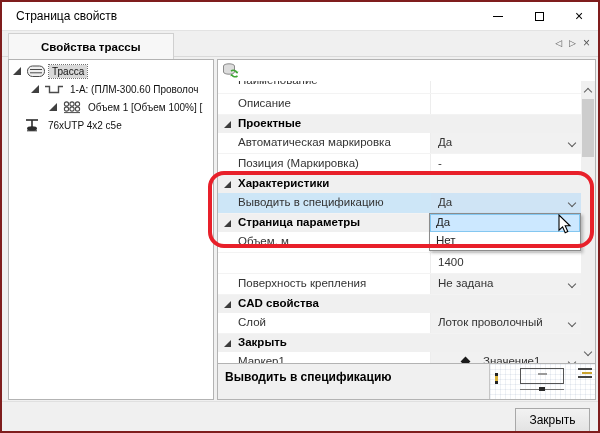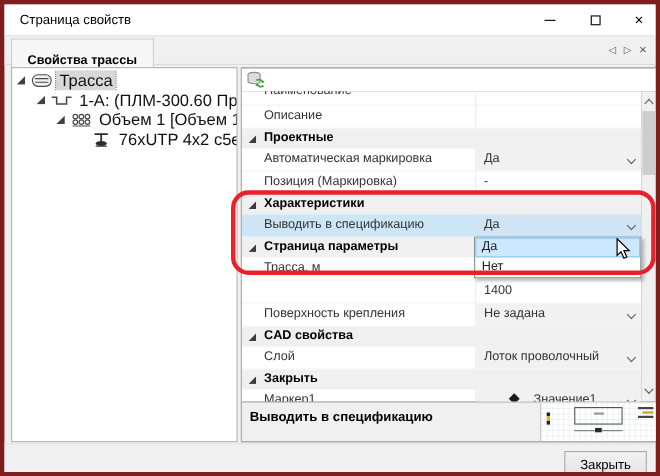--- a/index.html
+++ b/index.html
@@ -1,49 +1,49 @@
 <!DOCTYPE html>
 <html><head>
 <meta charset="utf-8">
 <style>
   * { margin:0; padding:0; box-sizing:border-box; }
   html,body { background:#ddd; }
   body { font-family:"Liberation Sans", sans-serif; }
   #window{ position:relative; width:600px; height:433px; background:#f0f0f0;
-           border:4px solid #7f1d1d; overflow:hidden; font-size:12px; color:#222;}
+           border:2px solid #7f1d1d; overflow:hidden; font-size:12px; color:#222;}
 
   
   .titlebar{ position:absolute; left:0; top:0; width:100%; height:28px; background:#fff; }
   .title-text{ position:absolute; left:14px; top:7px; font-size:12px; color:#000; }
   .win-btn{ position:absolute; top:0; width:36px; height:28px; display:flex; align-items:center; justify-content:center; }
   #btn-min{ left:478px; } #btn-max{ left:519px; } #btn-close{ left:559px; }
   .glyph-min{ width:10px; height:1px; background:#000; }
   .glyph-max{ width:9px; height:9px; border:1px solid #000; background:transparent; }
   .glyph-close{ font-size:14px; color:#000; line-height:1; }
 
   
   .tabstrip{ position:absolute; left:0; top:28px; width:100%; height:27px; background:#f0f0f0;
              border-top:1px solid #e3e3e3; border-bottom:1px solid #d9d9d9; }
-  .tab-active{ position:absolute; left:6px; top:2px; height:26px; padding:0 14px; background:#f7f7f7;
-               border:1px solid #d0d0d0; border-bottom:none; display:flex; align-items:flex-end;
+  .tab-active{ position:absolute; left:6px; top:2px; height:26px; padding:0 32px; background:#f7f7f7;
+               border:1px solid #d0d0d0; border-bottom:none; display:flex; align-items:center;
                font-weight:bold; font-size:11.5px; color:#000; }
   .tab-nav{ position:absolute; right:8px; top:7px; display:flex; gap:7px; align-items:center;
             font-size:9px; color:#555; }
   .tab-nav span{ cursor:default; }
   .tab-nav .x{ font-size:12px; line-height:9px; }
 
   
   .tree-panel{ position:absolute; left:6px; top:57px; width:206px; height:341px;
                background:#fff; border:1px solid #b3b3b3; overflow:hidden; }
   .right-panel{ position:absolute; left:215px; top:57px; width:379px; height:341px;
                 background:#737373; border:1px solid #b3b3b3; overflow:hidden; }
 
   
   .tree-rows{ padding-top:2px; }
-  .tree-row{ height:18px; display:flex; align-items:center; white-space:nowrap; overflow:hidden; font-size:15px; color:#111; }
+  .tree-row{ height:18px; display:flex; align-items:center; white-space:nowrap; overflow:hidden; font-size:10px; color:#111; }
   .expander{ width:8px; height:8px; background:#404040; clip-path:polygon(100% 0,100% 100%,0 100%);
              flex:0 0 8px; margin-right:5px; }
   .exp-space{ flex:0 0 13px; }
   .ticon{ flex:0 0 20px; height:16px; display:flex; align-items:center; justify-content:center; margin-right:3px; }
   .tlabel{ padding:1px 3px; }
   .tlabel.selected{ background:#d8d8d8; outline:1px dotted #707070; }
 
   
   .pg-toolbar{ position:absolute; left:0; top:0; width:100%; height:21px; background:#fff; }
   .pg-toolbar .tool{ position:absolute; left:4px; top:2px; width:17px; height:17px; }
@@ -177,21 +177,21 @@
                 <circle cx="15.5" cy="5" r="2.1"></circle>
                 <circle cx="4.5" cy="10" r="2.1"></circle>
                 <circle cx="10" cy="10" r="2.1"></circle>
                 <circle cx="15.5" cy="10" r="2.1"></circle>
               </g>
               <line x1="2" y1="13.6" x2="18" y2="13.6" stroke="#4a4a4a"></line>
             </svg>
           </span>
           <span class="tlabel">Объем 1 [Объем 100%] [</span>
         </div>
-        <div class="tree-row" style="padding-left: 58px;">
+        <div class="tree-row" style="">
           <span class="exp-space"></span>
           <span class="ticon">
             <svg width="20" height="16" viewBox="0 0 20 16">
               <line x1="4" y1="3" x2="16" y2="3" stroke="#2c2c2c" stroke-width="1.6"></line>
               <line x1="10" y1="3" x2="10" y2="11" stroke="#2c2c2c" stroke-width="1.6"></line>
               <ellipse cx="10" cy="11.5" rx="5" ry="2.3" fill="#2c2c2c"></ellipse>
               <line x1="5" y1="13.8" x2="15" y2="13.8" stroke="#2c2c2c"></line>
             </svg>
           </span>
           <span class="tlabel">76xUTP 4x2 c5e</span>
@@ -241,21 +241,21 @@
         </div>
         <div class="grow prop sel">
           <span class="pname">Выводить в спецификацию</span>
           <div class="pval editor"><span>Да</span><span class="chev"></span></div>
         </div>
         <div class="grow cat">
           <span class="cat-tri"></span>
           <span class="cat-name">Страница параметры</span>
         </div>
         <div class="grow prop">
-          <span class="pname">Трасса, м</span>
+          <span class="pname">Объем, м</span>
           <div class="pval"><span></span></div>
         </div>
         <div class="grow prop">
           <div class="pval"><span>1400</span></div>
         </div>
         <div class="grow prop">
           <span class="pname">Поверхность крепления</span>
           <div class="pval editor"><span>Не задана</span><span class="chev"></span></div>
         </div>
         <div class="grow cat">

